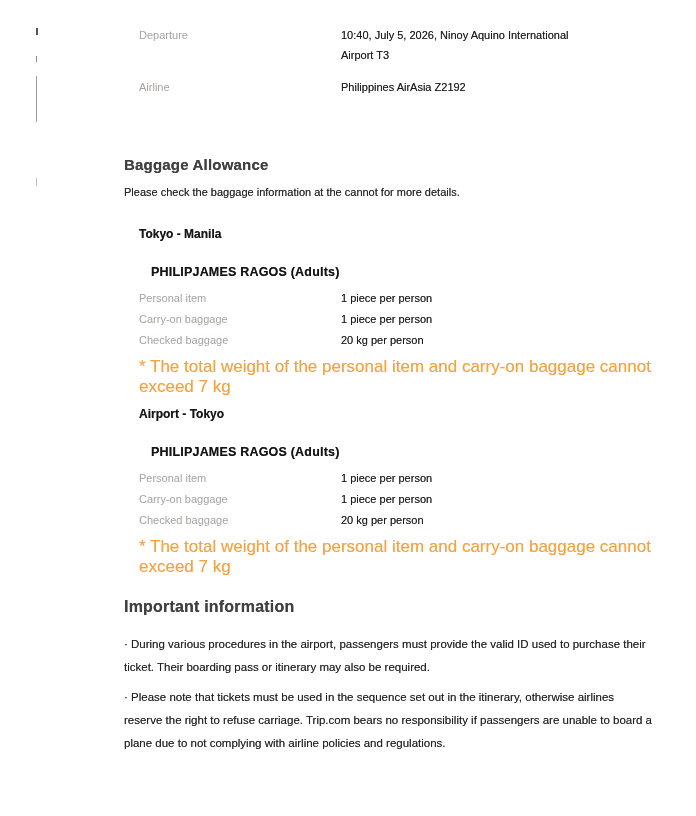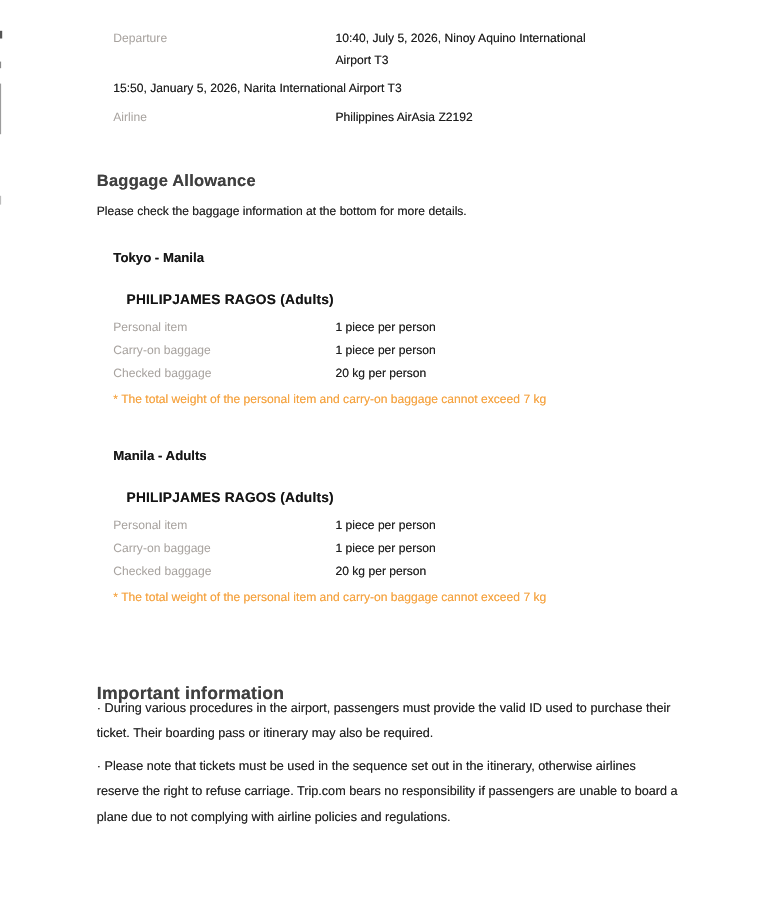--- a/index.html
+++ b/index.html
@@ -8,20 +8,21 @@
     background: #ffffff;
   }
   .page {
     position: relative;
     width: 624px;
     height: 816px;
     background: #ffffff;
     font-family: "Liberation Sans", "DejaVu Sans", sans-serif;
     color: #1f1f1f;
     overflow: hidden;
+    margin-left: 36px;
   }
   .abs { position: absolute; }
 
   
   .kv-table { left: 103px; width: 500px; }
   .kv-row { display: flex; line-height: 20px; margin-bottom: 6px; }
   .kv-label {
     width: 202px;
     flex: 0 0 202px;
     color: #a7a29e;
@@ -60,21 +61,21 @@
   }
   .pax-title {
     font-size: 12.5px;
     font-weight: bold;
     color: #141414;
     letter-spacing: 0.2px;
     text-shadow: 0 0 0.4px rgba(0,0,0,0.6);
     padding-left: 12px;
   }
   .warning {
-    font-size: 11px;
+    font-size: 17px;
     color: #f5a340;
     text-shadow: 0 0 0.4px rgba(245,163,64,0.6);
   }
 
   .para {
     font-size: 11.5px;
     line-height: 23px;
     max-width: 530px;
     color: #222222;
     text-shadow: 0 0 0.35px rgba(0,0,0,0.5);
@@ -103,68 +104,67 @@
   <div class="artifact a3"></div>
   <div class="artifact a4"></div>
 
   <div class="abs kv-table" style="top:25px;">
     <div class="kv-row">
       <div class="kv-label">Departure</div>
       <div class="kv-value">10:40, July 5, 2026, Ninoy Aquino International
 Airport T3</div>
     </div>
     <div class="kv-row">
-      <div class="kv-value">15:50, January 5, 2026, Narita International Airport T3</div>
     </div>
     <div class="kv-row">
       <div class="kv-label">Airline</div>
       <div class="kv-value">Philippines AirAsia Z2192</div>
     </div>
   </div>
 
   <div class="abs h1" style="top:156px; left:88px;">Baggage Allowance</div>
-  <div class="abs body-text" style="top:186px; left:88px;">Please check the baggage information at the bottom for more details.</div>
+  <div class="abs body-text" style="top:186px; left:88px;">Please check the baggage information at the cannot for more details.</div>
 
   <div class="abs route-title" style="top:227px; left:103px;">Tokyo - Manila</div>
   <div class="abs pax-title" style="top:265px; left:103px;">PHILIPJAMES RAGOS (Adults)</div>
 
   <div class="abs kv-table bag-table" style="top:290px;">
     <div class="kv-row">
       <div class="kv-label">Personal item</div>
       <div class="kv-value">1 piece per person</div>
     </div>
     <div class="kv-row">
       <div class="kv-label">Carry-on baggage</div>
       <div class="kv-value">1 piece per person</div>
     </div>
     <div class="kv-row">
       <div class="kv-label">Checked baggage</div>
       <div class="kv-value">20 kg per person</div>
     </div>
   </div>
   <div class="abs warning" style="top:357px; left:103px;">* The total weight of the personal item and carry-on baggage cannot exceed 7 kg</div>
 
-  <div class="abs route-title" style="top:407px; left:103px;">Manila - Adults</div>
+  <div class="abs route-title" style="top:407px; left:103px;">Airport - Tokyo</div>
   <div class="abs pax-title" style="top:445px; left:103px;">PHILIPJAMES RAGOS (Adults)</div>
 
   <div class="abs kv-table bag-table" style="top:470px;">
     <div class="kv-row">
       <div class="kv-label">Personal item</div>
       <div class="kv-value">1 piece per person</div>
     </div>
     <div class="kv-row">
       <div class="kv-label">Carry-on baggage</div>
       <div class="kv-value">1 piece per person</div>
     </div>
     <div class="kv-row">
       <div class="kv-label">Checked baggage</div>
       <div class="kv-value">20 kg per person</div>
     </div>
   </div>
   <div class="abs warning" style="top:537px; left:103px;">* The total weight of the personal item and carry-on baggage cannot exceed 7 kg</div>
 
-  <div class="abs h1 h1-lg" style="top:622px; left:88px;">Important information</div>
+  <div class="abs h1 h1-lg" style="top:598px; left:88px;">Important information</div>
   <div class="abs para" style="top:686px; left:88px;">· Please note that tickets must be used in the sequence set out in the itinerary, otherwise airlines reserve the right to refuse carriage. Trip.com bears no responsibility if passengers are unable to board a plane due to not complying with airline policies and regulations.</div>
   <div class="abs para" style="top:633px; left:88px;">· During various procedures in the airport, passengers must provide the valid ID used to purchase their ticket. Their boarding pass or itinerary may also be required.</div>
 
   <div class="abs page-number" style="top:778px; left:633px;">2</div>
 
 </div>
 
 </body></html>

